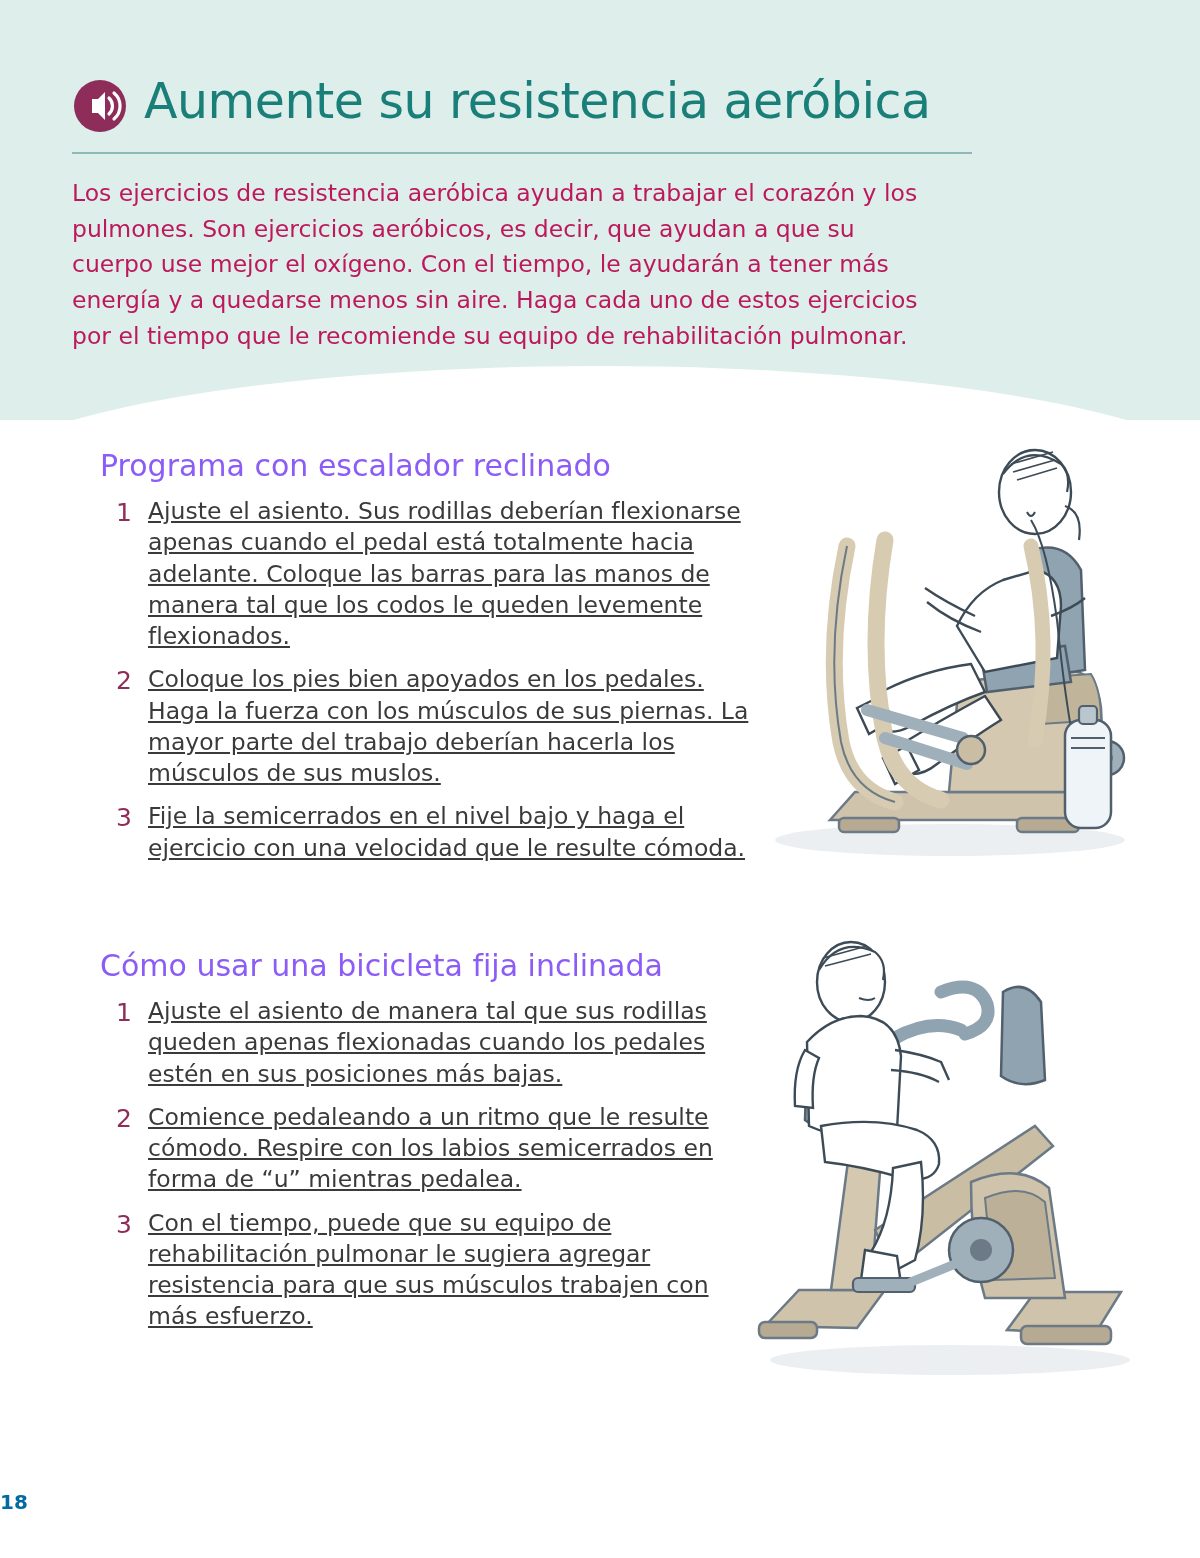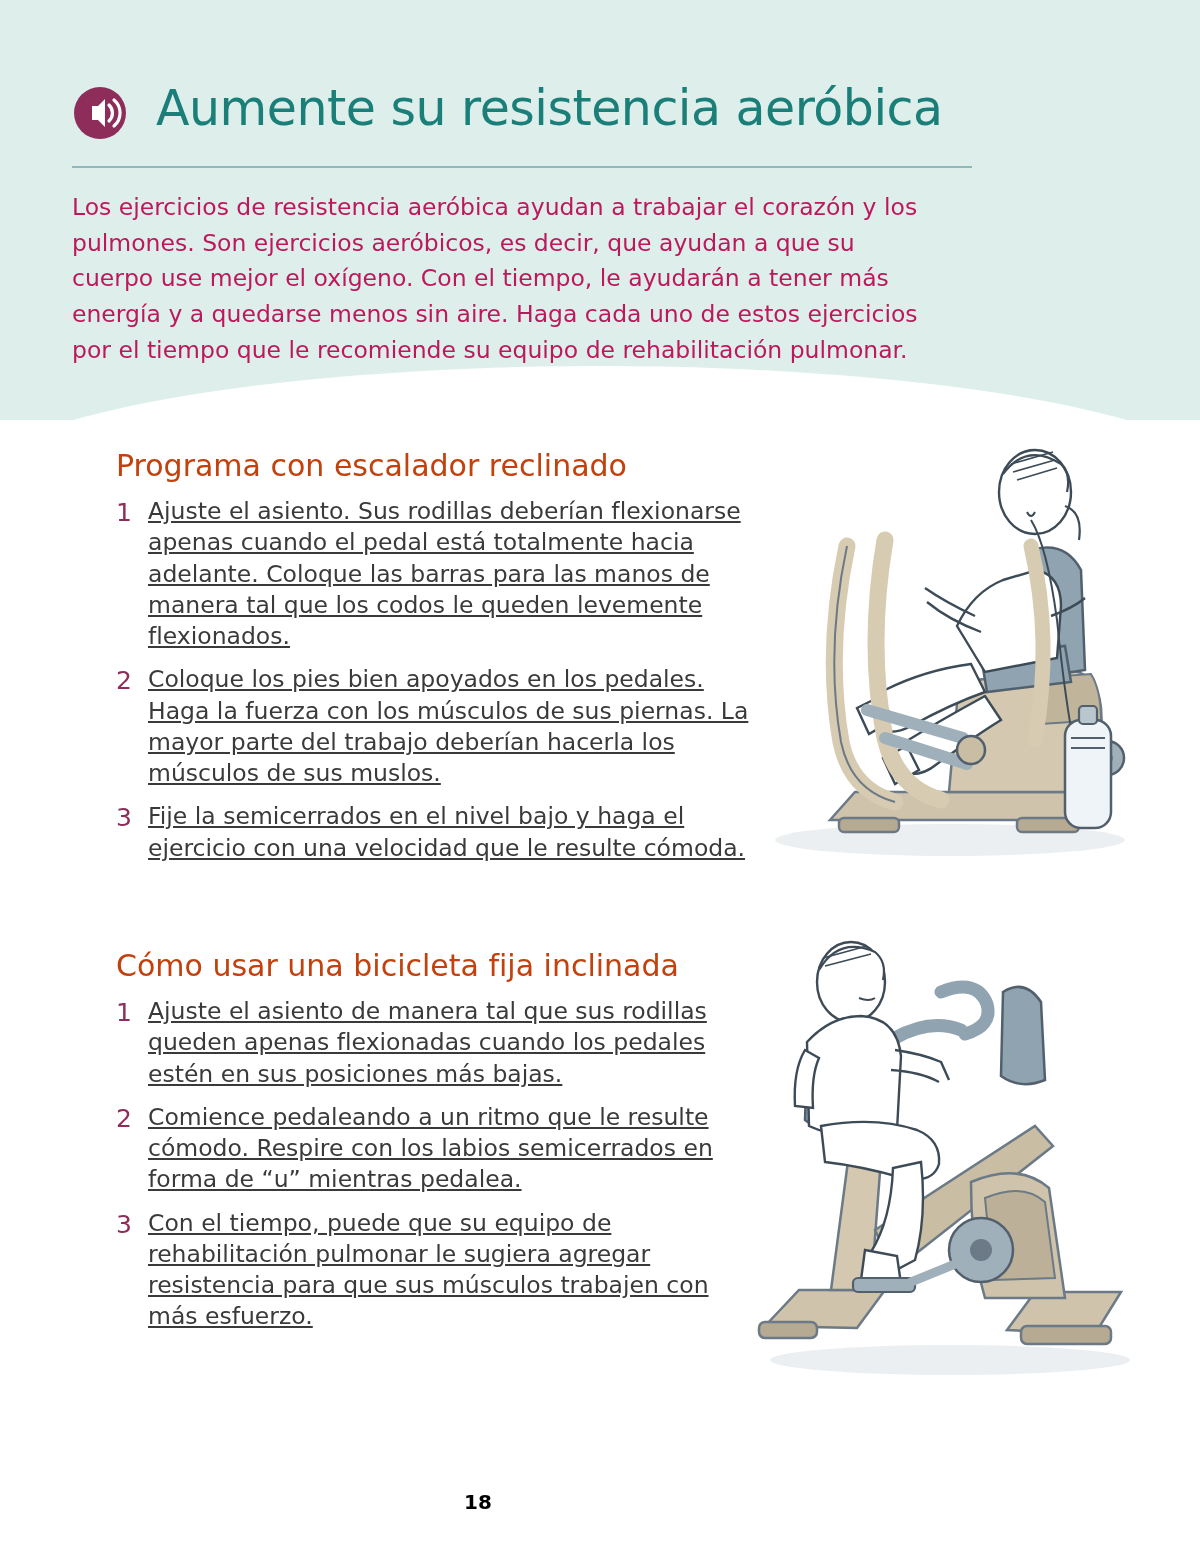--- a/index.html
+++ b/index.html
@@ -53,21 +53,21 @@
     height: 56px;
     flex: 0 0 auto;
     margin-top: 8px;
   }
   .page-title {
     font-size: 49px;
     color: #1a7f78;
     font-weight: 400;
     letter-spacing: -0.5px;
     line-height: 1.1;
-    margin: 12px;
+    margin: 0;
     white-space: nowrap;
   }
   .title-rule {
     margin-top: 18px;
     width: 900px;
     height: 2px;
     background: #8fb8b8;
   }
   .intro {
     margin-top: 22px;
@@ -81,23 +81,23 @@
   .section {
     position: absolute;
     left: 0;
     width: 1200px;
   }
   #section-1 { top: 430px; }
   #section-2 { top: 930px; }
 
   .section-head {
     position: absolute;
-    left: 116px;
+    left: 100px;
     font-size: 30px;
-    color: #c2410c;
+    color: #8b5cf6;
     font-weight: 400;
     margin: 0;
     white-space: nowrap;
   }
   #section-1 .section-head { top: 18px; }
   #section-2 .section-head { top: 18px; }
 
   .steps {
     position: absolute;
     left: 116px;
@@ -133,23 +133,23 @@
   }
   #illus-1 { left: 735px; top: -10px; }
   #illus-2 { left: 735px; top: 0px; }
 
   
   .page-number {
     position: absolute;
     left: 0;
     top: 1490px;
     width: 956px;
-    text-align: center;
+    text-align: left;
     font-size: 20px;
-    color: #000000;
+    color: #0369a1;
     font-weight: bold;
   }
 </style>
 </head>
 <body>
 
 <div class="header-band"></div>
 
 <div class="header-inner">
   <div class="title-row">

